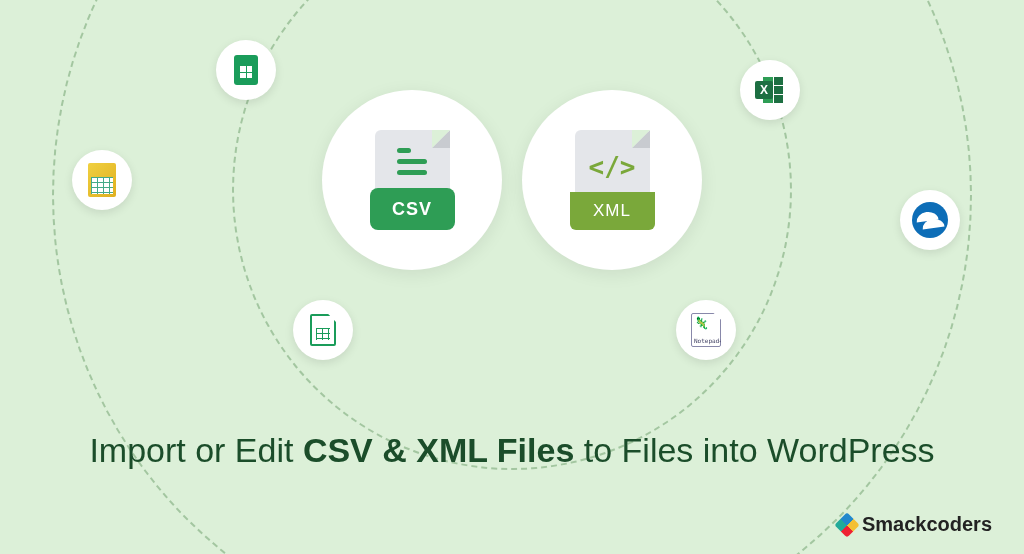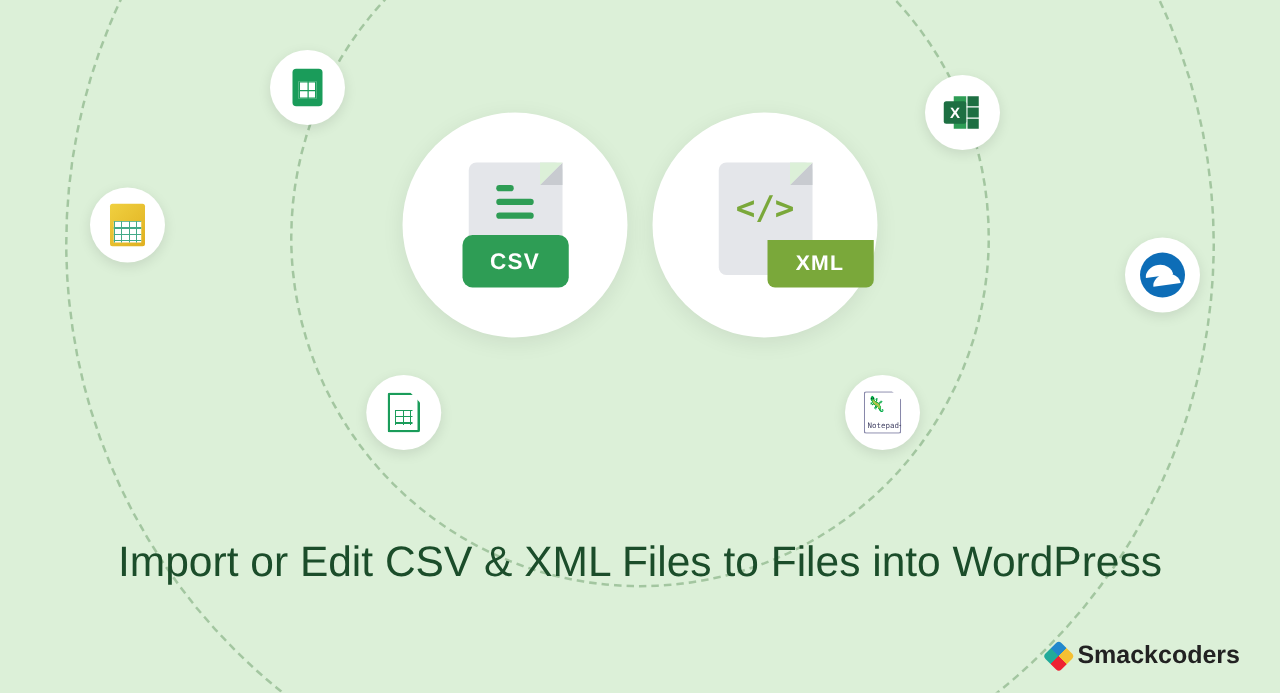--- a/index.html
+++ b/index.html
@@ -105,24 +105,23 @@
     .xml-code {
       position:absolute; top: 22px; left: 50%; transform: translateX(-50%);
       color: #7aa83a; font-weight: 800; font-size: 26px;
       font-family: monospace;
     }
     .xml-badge {
       position: absolute; bottom: 0; left: 0;
       width: 85px; height: 38px;
       background: #7aa83a;
       display:flex; align-items:center; justify-content:center;
-      color: #fff; font-weight: 700; font-size: 17px;
+      color: #fff; font-weight: 400; font-size: 17px;
       letter-spacing: 1px;
       border-radius: 0 0 6px 6px;
-      margin-left: 44px;
     }
     .sat {
       position: absolute;
       width: 60px; height: 60px;
       background: #fff; border-radius: 50%;
       display:flex; align-items:center; justify-content:center;
       box-shadow: 0 3px 10px rgba(0,0,0,0.10);
     }
     .sat-sheets { top: 40px; left: 216px; }
     .sat-libre  { top: 300px; left: 293px; }
@@ -214,21 +213,21 @@
     .icon-oo::after  { right:4px; top:17px; transform: rotate(-8deg);}
     .headline {
       position: absolute;
       bottom: 80px; left: 0; right: 0;
       text-align: center;
       color: #1b4d2a;
       font-size: 34px;
       line-height: 1.35;
       font-weight: 400;
     }
-    .headline .bold { font-weight: 400; }
+    .headline .bold { font-weight: 700; }
     .brand {
       position: absolute;
       bottom: 18px; right: 32px;
       display: flex; align-items: center; gap: 6px;
       color: #222; font-weight: 700; font-size: 20px;
     }
     .brand-logo {
       width: 18px; height: 18px;
       transform: rotate(45deg);
       background:

